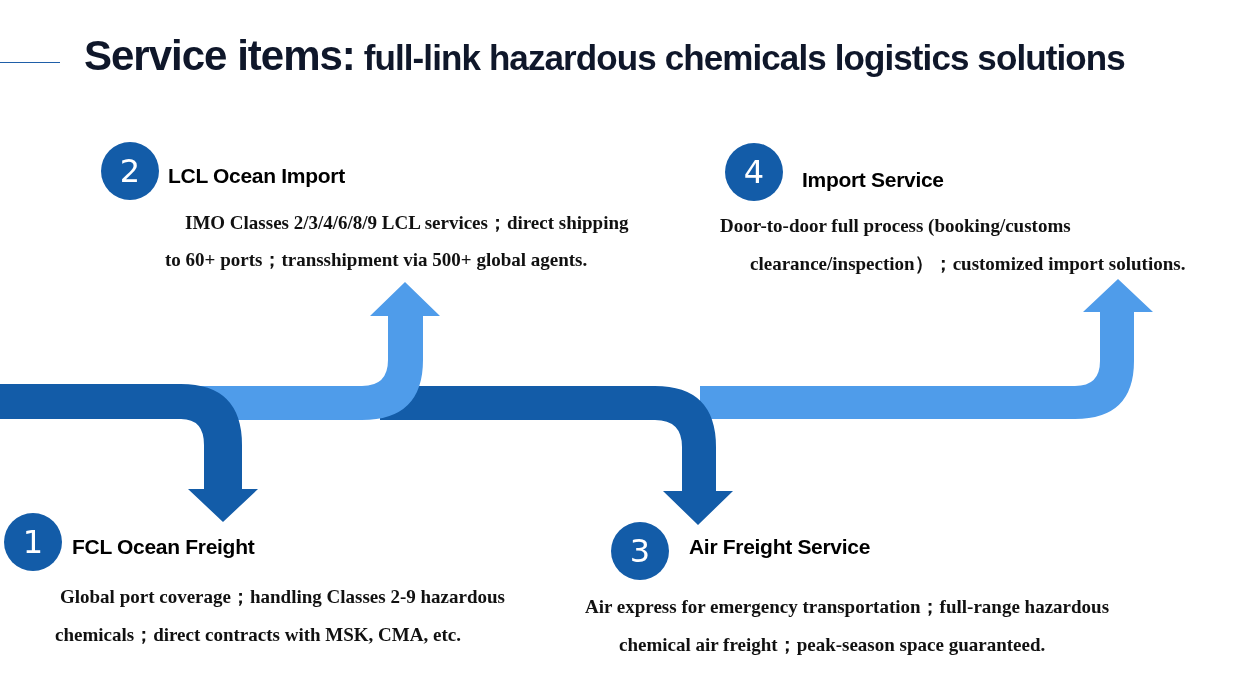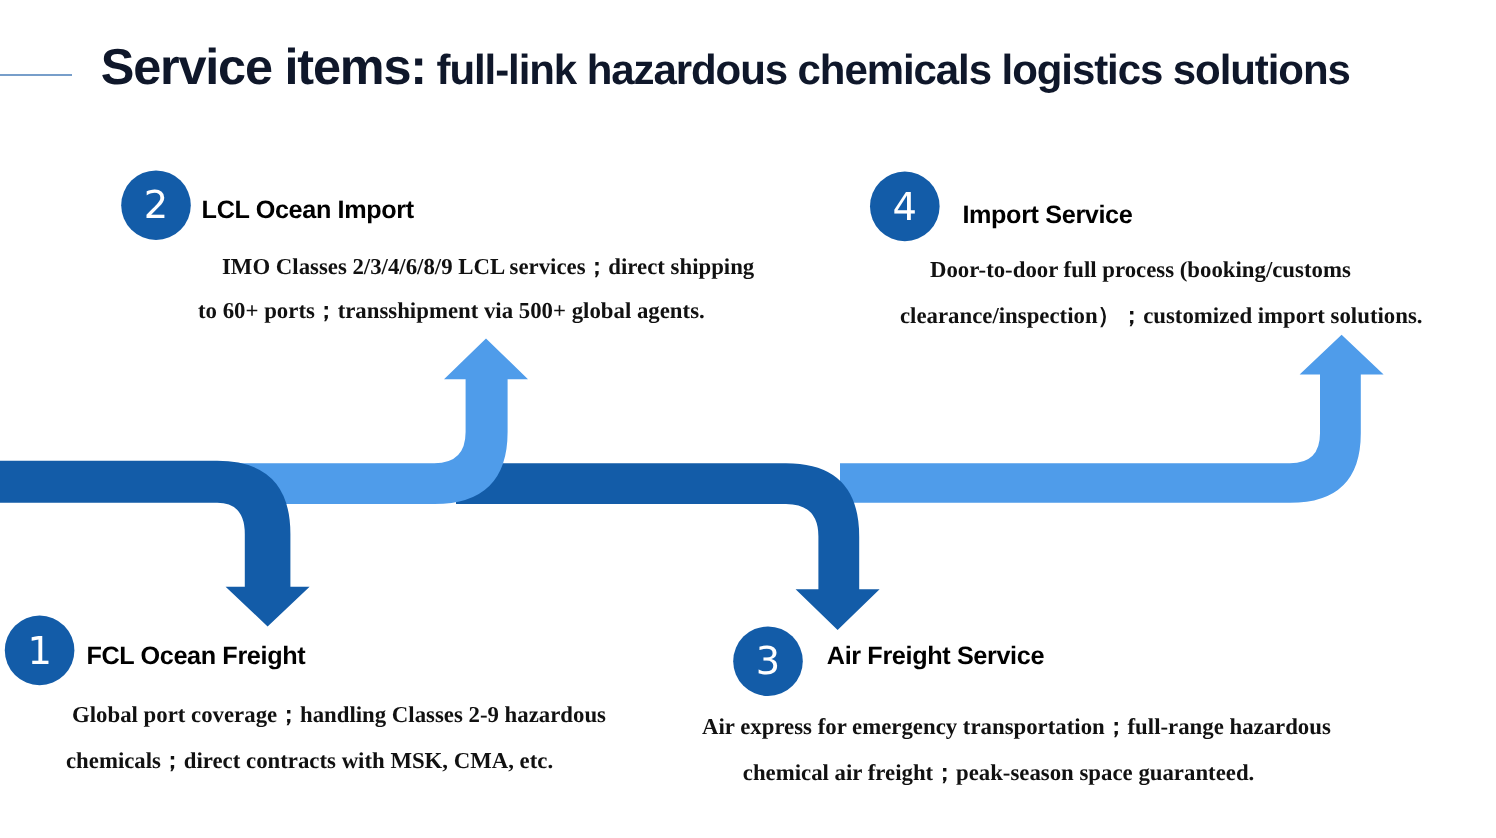--- a/index.html
+++ b/index.html
@@ -55,15 +55,15 @@
 <div>
   <div class="badge" style="left: 611px; top: 522px; background: rgb(19, 92, 168);">3</div>
   <h2 class="svc-title" style="left:689px; top:535px;">Air Freight Service</h2>
   <p class="svc-desc" style="left:585px; top:588px;">Air express for emergency transportation；full-range hazardous</p>
   <p class="svc-desc" style="left:619px; top:626px;">chemical air freight；peak-season space guaranteed.</p>
 </div>
 
 <div>
   <div class="badge" style="left: 725px; top: 143px; background: rgb(19, 92, 168);">4</div>
   <h2 class="svc-title" style="left:802px; top:168px;">Import Service</h2>
-  <p class="svc-desc" style="left:775px; top:207px;">Door-to-door full process (booking/customs</p>
+  <p class="svc-desc" style="left:720px; top:207px;">Door-to-door full process (booking/customs</p>
   <p class="svc-desc" style="left:750px; top:245px;">clearance/inspection）；customized import solutions.</p>
 </div>
 
 </body></html>

